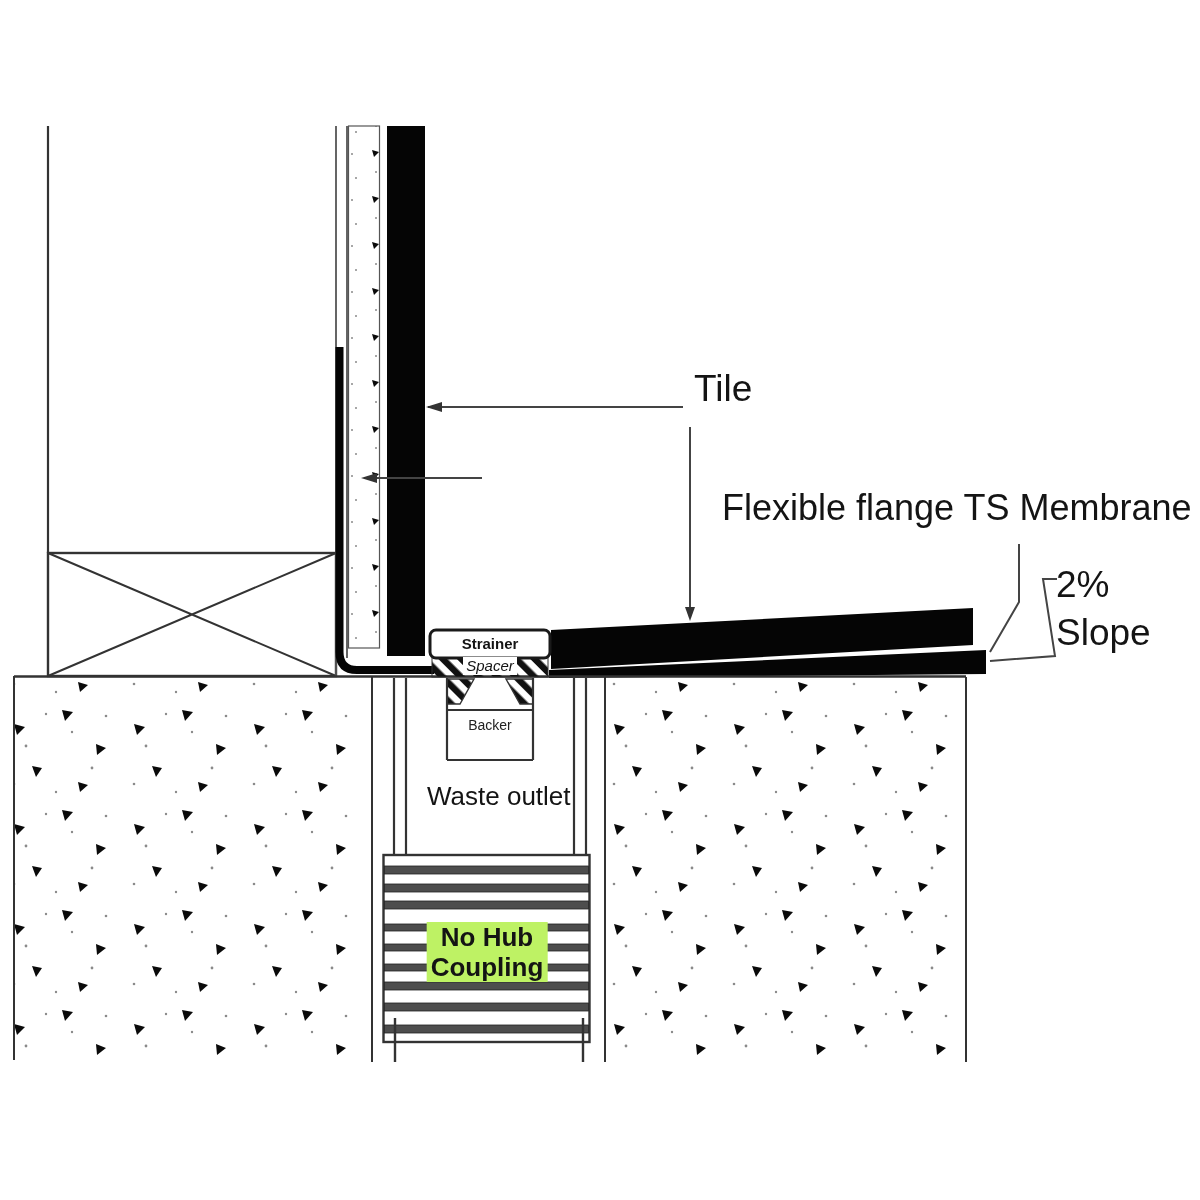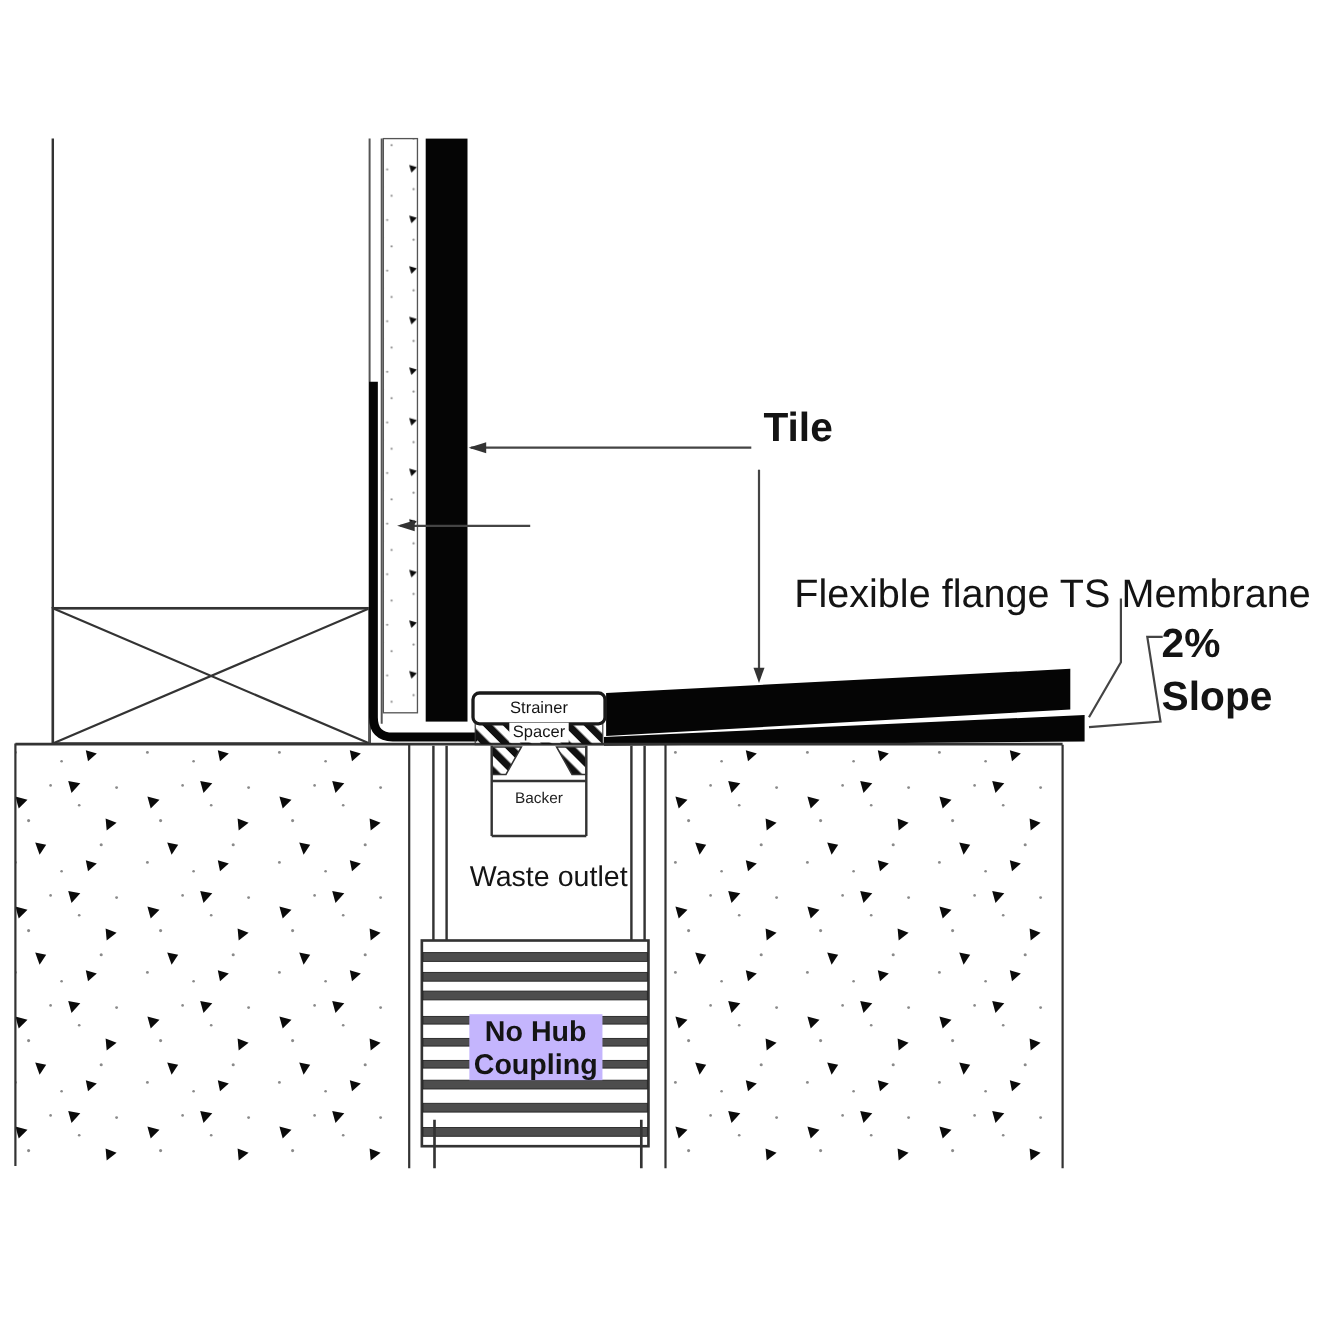--- a/index.html
+++ b/index.html
@@ -5,34 +5,34 @@
   html,body{margin:0;padding:0;background:#ffffff;}
   #stage{
     position:relative;width:1200px;height:1200px;background:#ffffff;overflow:hidden;
     font-family:"Liberation Sans", sans-serif;
   }
   #stage svg{position:absolute;left:0;top:0;}
   .lbl{
     position:absolute;color:#141414;white-space:pre-line;
     font-family:"Liberation Sans", sans-serif;line-height:1.22;
   }
-  .lbl-big{font-size:37px;font-weight:bold;}
+  .lbl-big{font-size:37px;}
   .lbl-tile{left:694px;top:366px;}
   .lbl-backer{left:486px;top:447px;line-height:48px;}
-  .lbl-membrane{left:722px;top:518px;font-size:36px;}
+  .lbl-membrane{left:722px;top:486px;font-size:36px;}
   .lbl-slope{left:1056px;top:561px;line-height:48px;}
   .lbl-waste{left:427px;top:781px;font-size:26px;}
   .lbl-coupling{
     left:487px;top:922px;font-size:26px;font-weight:bold;text-align:center;
-    transform:translateX(-50%);line-height:30px;background:#c4b5fd;padding:0 4px;
+    transform:translateX(-50%);line-height:30px;background:#bef264;padding:0 4px;
   }
   .lbl-box{display:flex;align-items:center;justify-content:center;}
-  .lbl-strainer{left:430px;top:630px;width:120px;height:28px;font-size:15px;}
+  .lbl-strainer{left:430px;top:630px;width:120px;height:28px;font-size:15px;font-weight:bold;}
   .lbl-spacer{left:432px;top:655px;width:116px;height:22px;font-size:15px;}
-  .lbl-spacer span{background:#ffffff;padding:0 3px;}
+  .lbl-spacer span{background:#ffffff;padding:0 3px;font-style:italic;}
   .lbl-trough{left:448px;top:716px;width:84px;height:20px;font-size:14px;color:#222;}
 </style>
 </head>
 <body>
 
 <div id="stage">
 
   <svg width="1200" height="1200" viewBox="0 0 1200 1200">
     <defs>
       <pattern id="pConc" width="120" height="100" patternUnits="userSpaceOnUse">

